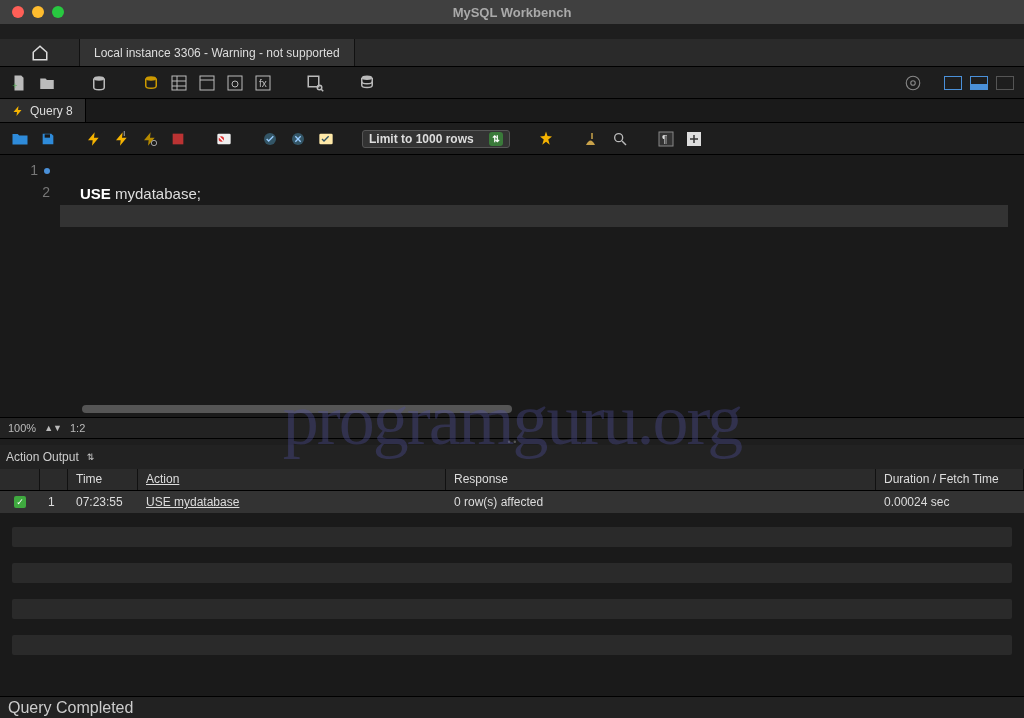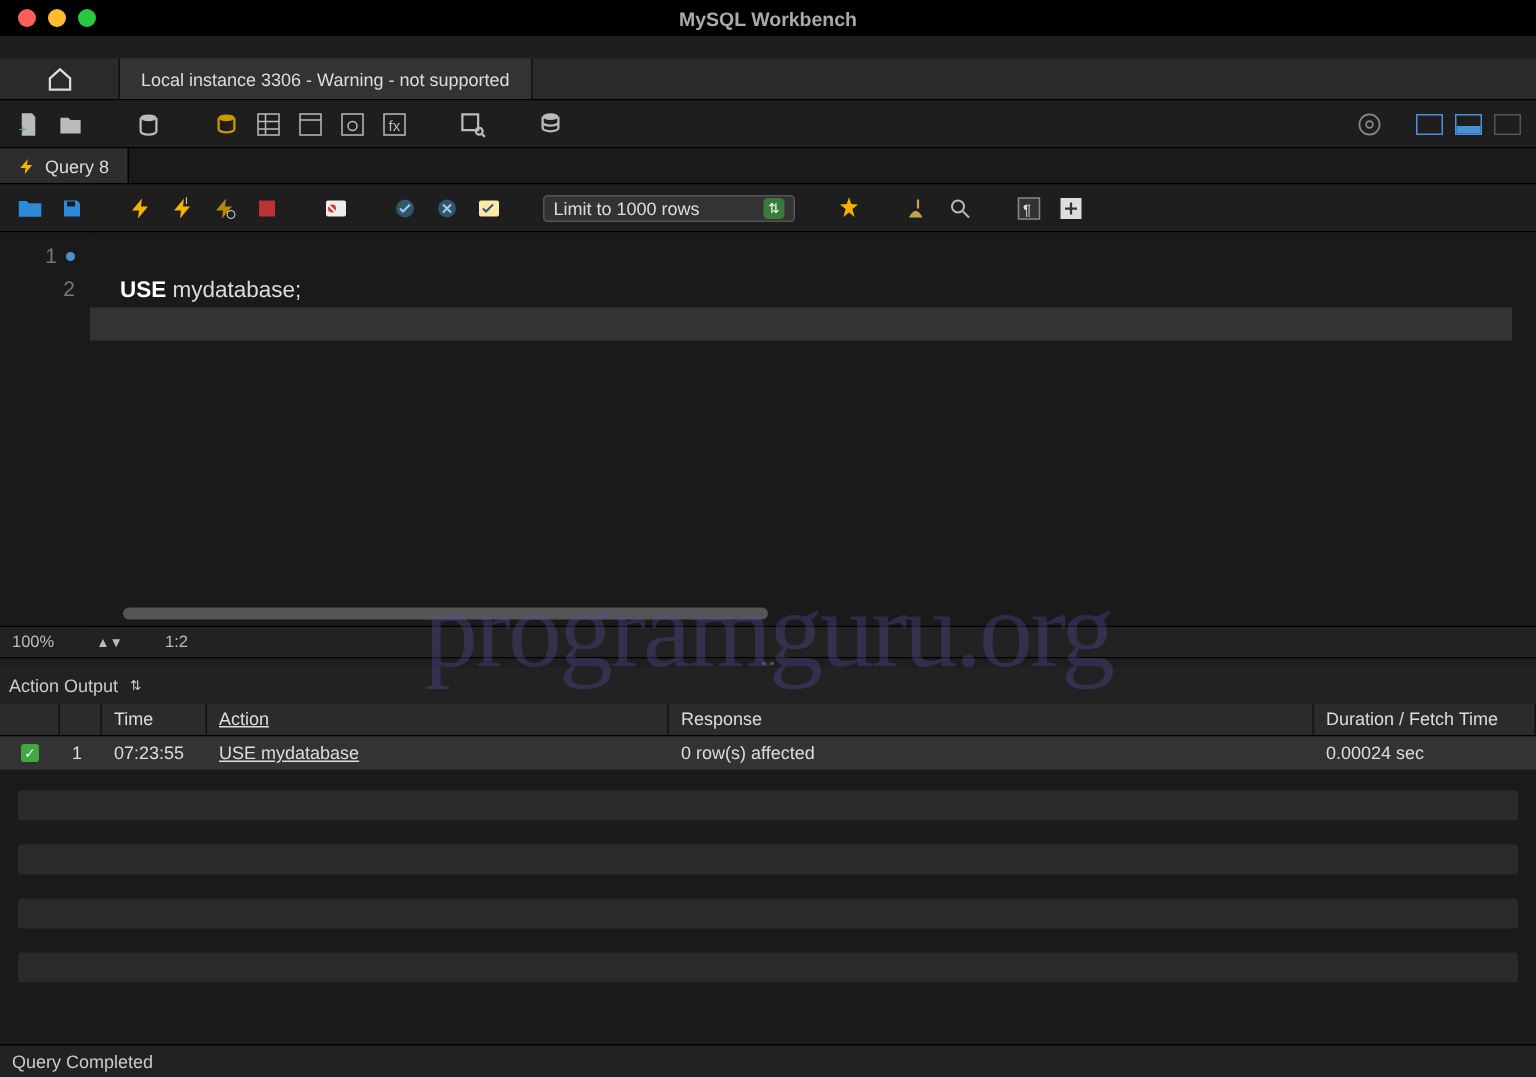--- a/index.html
+++ b/index.html
@@ -1,20 +1,20 @@
 <!DOCTYPE html>
 <html><head>
 <meta charset="utf-8">
 <style>
 * { margin:0; padding:0; box-sizing:border-box; font-family: -apple-system, "Helvetica Neue", Arial, sans-serif; }
 html,body { width:1024px; height:718px; background:#000; overflow:hidden; }
 .window { width:100%; height:100%; background:#1e1e1e; display:flex; flex-direction:column; color:#ccc; font-size:12px; }
 
 
-.titlebar { height:24px; background:#000000; display:flex; align-items:center; position:relative; }
+.titlebar { height:24px; background:#404040; display:flex; align-items:center; position:relative; }
 .traffic { display:flex; gap:8px; padding-left:12px; }
 .tl { width:12px; height:12px; border-radius:50%; }
 .title { position:absolute; left:0; right:0; text-align:center; color:#aaa; font-size:13px; font-weight:600; }
 
 
 .tabbar { height:28px; background:#2a2a2a; display:flex; align-items:stretch; border-bottom:1px solid #000;margin-top:15px; }
 .home-btn { width:80px; display:flex; align-items:center; justify-content:center; color:#ddd; border-right:1px solid #111; }
 .conn-tab { padding:0 14px; display:flex; align-items:center; background:#333; color:#ddd; font-size:12px; border-right:1px solid #111; }
 
 
@@ -26,37 +26,37 @@
 .pillbtn { width:18px; height:14px; border:1px solid #555; }
 
 
 .querytabrow { height:24px; background:#1a1a1a; display:flex; align-items:stretch; border-bottom:1px solid #000; }
 .querytab { background:#2d2d2d; display:flex; align-items:center; gap:6px; padding:0 12px; color:#ddd; font-size:12px; border-right:1px solid #000; }
 
 
 .edtb { height:32px; background:#1e1e1e; display:flex; align-items:center; padding:0 10px; gap:8px; border-bottom:1px solid #000; }
 .edtb .ico { width:20px; height:20px; display:flex; align-items:center; justify-content:center; }
 .edtb .gap { width:10px; }
-.limitsel { background:#333; border:1px solid #555; color:#ddd; font-size:12px; padding:1px 6px; border-radius:3px; width:168px; display:flex; align-items:flex-start; justify-content:space-between; }
+.limitsel { background:#333; border:1px solid #555; color:#ddd; font-size:12px; padding:1px 6px; border-radius:3px; width:148px; display:flex; align-items:flex-start; justify-content:space-between;font-weight:bold; }
 .limitsel .caret { background:#3a7a3a; color:#fff; width:14px; height:14px; border-radius:3px; display:flex;align-items:center;justify-content:center;font-size:9px; }
 
 
 .editor { flex:0 0 262px; background:#1a1a1a; display:flex; position:relative; }
 .gutter { width:60px; background:#1a1a1a; text-align:right; padding:4px 10px 0 0; color:#777; font-family: Menlo, Consolas, monospace; font-size:14px; line-height:22px; }
 .gutter .dot { display:inline-block; width:6px;height:6px; background:#4a90d9; border-radius:50%; margin-left:6px; vertical-align:middle; }
 .code { flex:1; padding:4px 0 0 20px; font-family: Menlo, Consolas, monospace; font-size:15px; line-height:22px; color:#ddd; position:relative;margin-top:24px; }
 .curline { position:absolute; left:0; right:16px; top:26px; height:22px; background:#333; }
 .code .kw { color:#fff; font-weight:600; }
 .code .txt { color:#ddd; }
 .hscroll { position:absolute; left:82px; bottom:4px; width:430px; height:8px; background:#555; border-radius:4px; }
 
 .watermark { position:absolute; left:0; right:0; top:224px; text-align:center; font-size:72px; font-weight:400; color:rgba(80,80,160,0.35); letter-spacing:-2px; font-family: Georgia, serif; }
 
 
-.edstatus { height:22px; background:#222; display:flex; align-items:center; padding:0 8px; gap:28px; color:#bbb; font-size:11px; border-top:1px solid #000; border-bottom:1px solid #000;}
+.edstatus { height:22px; background:#222; display:flex; align-items:center; padding:0 8px; gap:8px; color:#bbb; font-size:11px; border-top:1px solid #000; border-bottom:1px solid #000;}
 .edstatus .updn { font-size:9px; }
 
 
 .splitter { height:6px; background:#1e1e1e; display:flex; align-items:center; justify-content:center; color:#555; font-size:9px; }
 
 
 .aoheader { height:24px; background:#222; display:flex; align-items:center; padding:0 6px; gap:8px; color:#ccc; font-size:12px; }
 .aoheader .updn { font-size:9px; }
 
 .aotable { flex:1; background:#1a1a1a; display:flex; flex-direction:column; overflow:hidden; }
@@ -70,21 +70,21 @@
 .c-dur { flex:1; }
 
 .aorow { height:22px; display:flex; color:#ddd; font-size:12px; background:#333; align-items:center; }
 .aorow > div { padding:0 8px; }
 .okdot { width:12px; height:12px; background:#3fa93f; border-radius:2px; display:flex;align-items:center;justify-content:center;color:#fff;font-size:9px; }
 
 .stripes { flex:1; display:flex; flex-direction:column; gap:16px; padding:14px 12px; }
 .stripe { height:20px; background:#2a2a2a; border-radius:2px; }
 
 
-.footer { height:22px; background:#222; display:flex; align-items:center; padding:0 8px; color:#ccc; font-size:12px; border-top:1px solid #000; }
+.footer { height:22px; background:#222; display:flex; align-items:center; padding:0 8px; color:#ccc; font-size:16px; border-top:1px solid #000; }
 
 
 svg { display:block; }
 </style>
 </head>
 <body>
 
 <div class="window">
 
   <div class="titlebar">

